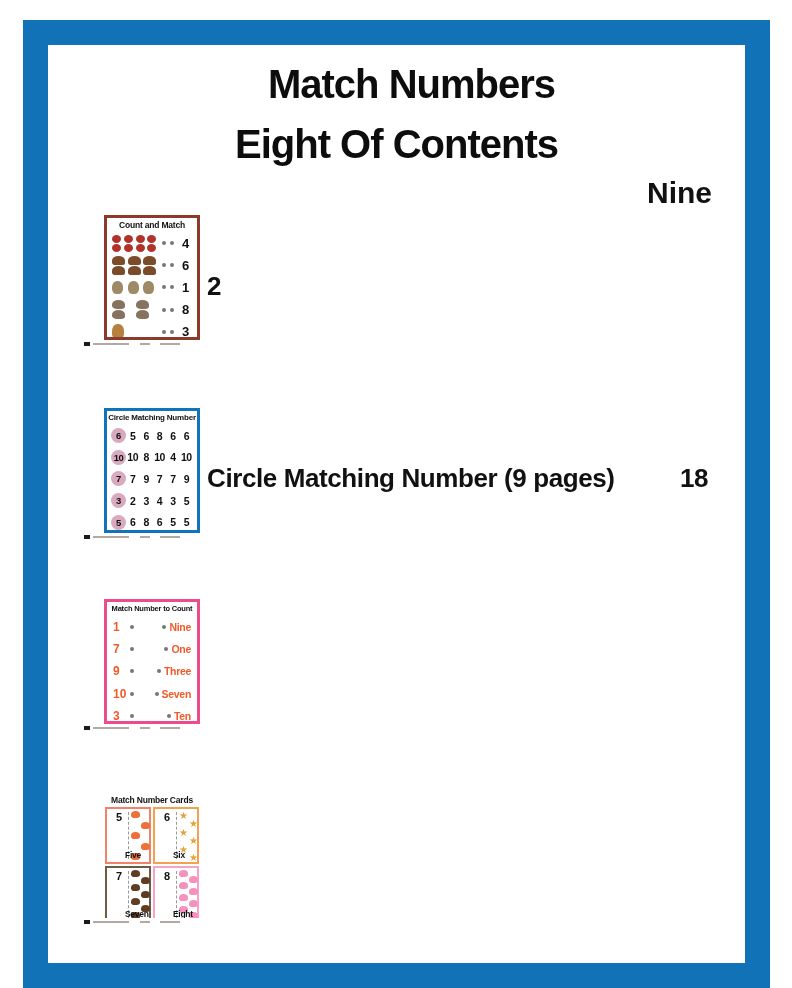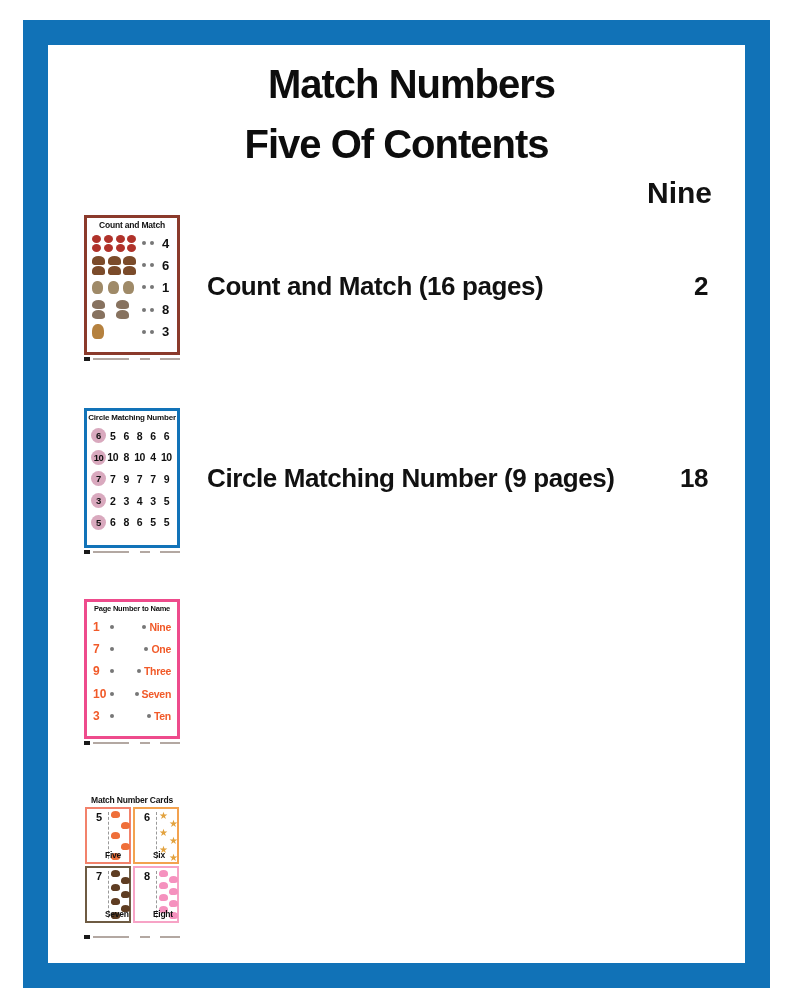--- a/index.html
+++ b/index.html
@@ -16,21 +16,21 @@
   .title.l2 { top:122px; }
 
   .page-col { position:absolute; top:176px; right:80px; font-weight:bold; font-size:30px; }
 
   .entry { position:absolute; left:207px; right:84px; display:flex; align-items:center;
            justify-content:space-between; font-weight:bold; font-size:26px; letter-spacing:-0.4px; }
   .entry .entry-page { text-align:right; }
 
   
   .thumb { position:absolute; left:84px; width:96px; }
-  .mini-card { width:96px; height:140px; background:#fff; border:3px solid #888; overflow:hidden; }
+  .mini-card { width:96px; height:125px; background:#fff; border:3px solid #888; overflow:hidden;margin-left:20px; }
   .mini-card.noborder { border:none; }
   .mini-title { text-align:center; font-weight:bold; font-size:8.5px; letter-spacing:-0.2px;
                 padding-top:2px; height:14px; white-space:nowrap; }
 
   
   .cam-row { display:flex; align-items:center; height:22.2px; padding:0 5px; }
   .cam-grid { width:46px; display:grid; gap:1px; justify-items:start; align-items:center; }
   .blob { display:block; }
   .blob.ladybug  { width:9px;  height:8px;  border-radius:50%; }
   .blob.hedgehog { width:13px; height:9px;  border-radius:55% 55% 20% 35%; }
@@ -75,21 +75,21 @@
   .f-b2 { width:10px; margin-left:auto; }
   .f-b3 { width:20px; margin-left:auto; }
 </style>
 </head>
 <body>
 
 <div class="sheet">
   <div class="frame" style="border-color: rgb(17, 114, 183);"></div>
 
   <div class="title l1">Match Numbers</div>
-  <div class="title l2">Five Of Contents</div>
+  <div class="title l2">Eight Of Contents</div>
 
   <div class="page-col">Nine</div>
 
   <div class="thumb" id="thumb-cam" style="top:215px">
       <div class="mini-card" style="border-color: rgb(139, 58, 43);">
         <div class="mini-title">Count and Match</div>
         <div class="cam-row">
           <div class="cam-grid" style="grid-template-columns: repeat(4, 1fr);">
             <span class="blob ladybug" style="background: rgb(176, 50, 42);"></span>
             <span class="blob ladybug" style="background: rgb(176, 50, 42);"></span>
@@ -210,21 +210,21 @@
       </div>
       <div class="mini-footer">
         <span class="f-logo"></span>
         <span class="f-bar f-b1"></span>
         <span class="f-bar f-b2"></span>
         <span class="f-bar f-b3"></span>
       </div>
     </div>
   <div class="thumb" id="thumb-mnn" style="top:599px">
       <div class="mini-card" style="border-color: rgb(238, 75, 140);">
-        <div class="mini-title" style="font-size: 7.5px;">Page Number to Name</div>
+        <div class="mini-title" style="font-size: 7.5px;">Match Number to Count</div>
         <div class="mnn-row">
           <span class="mnn-num" style="color: rgb(241, 90, 41);">1</span>
           <span class="dot"></span>
           <span class="mnn-right">
             <span class="dot"></span>
             <span class="mnn-word" style="color: rgb(241, 90, 41);">Nine</span>
           </span>
         </div>
         <div class="mnn-row">
           <span class="mnn-num" style="color: rgb(241, 90, 41);">7</span>
@@ -328,20 +328,19 @@
       </div>
       <div class="mini-footer">
         <span class="f-logo"></span>
         <span class="f-bar f-b1"></span>
         <span class="f-bar f-b2"></span>
         <span class="f-bar f-b3"></span>
       </div>
     </div>
 
   <div class="entry" style="top:271px">
-    <div class="entry-label">Count and Match (16 pages)</div>
     <div class="entry-page">2</div>
   </div>
   <div class="entry" style="top:463px">
     <div class="entry-label">Circle Matching Number  (9 pages)</div>
     <div class="entry-page">18</div>
   </div>
 </div>
 
 </body></html>

